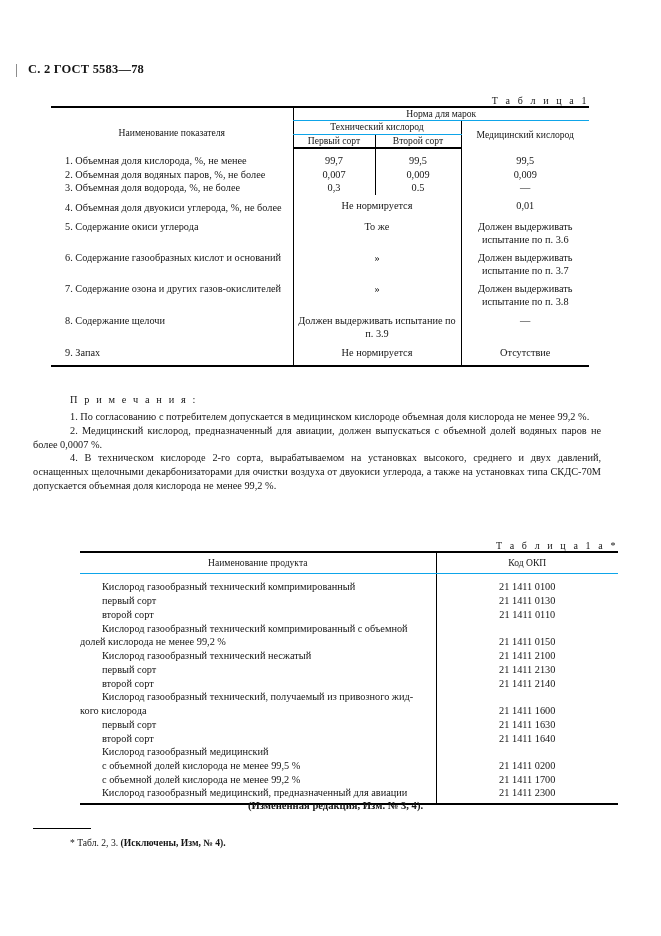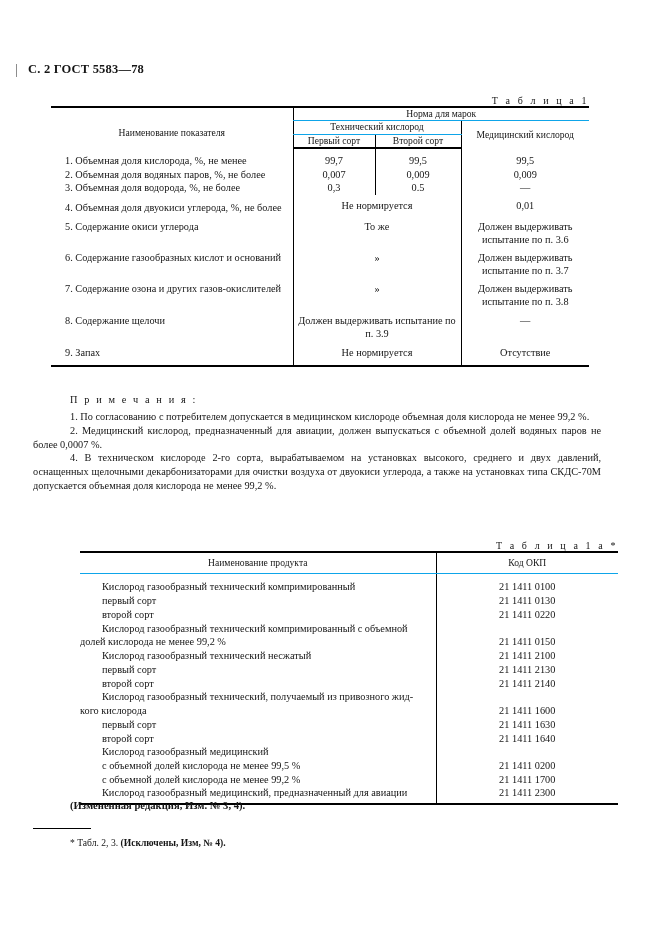--- a/index.html
+++ b/index.html
@@ -172,20 +172,21 @@
   .codelist .ln.blank { color: transparent; }
 
   #edition2 {
     position: absolute;
     left: 33px;
     top: 800px;
     width: 568px;
     font-size: 10.6px;
     font-weight: bold;
     text-indent: 37px;
+    text-align: center;
   }
 
   #footnote {
     position: absolute;
     left: 33px;
     top: 828px;
     width: 568px;
     font-size: 9.6px;
   }
   #footnote .rule {
@@ -342,21 +343,21 @@
             <span class="rowlist">
               <span class="ln i1">Кислород газообразный технический комприми­рованный</span>
               <span class="ln i2">первый сорт</span>
               <span class="ln i2">второй сорт</span>
             </span>
           </td>
           <td class="code-cell vline-l" style="padding-top:6px;">
             <span class="codelist">
               <span class="ln">21 1411 0100</span>
               <span class="ln">21 1411 0130</span>
-              <span class="ln">21 1411 0220</span>
+              <span class="ln">21 1411 0110</span>
             </span>
           </td>
         </tr>
 
         <tr>
           <td class="prod-cell">
             <span class="rowlist">
               <span class="ln i1">Кислород газообразный технический комприми­рованный с объемной</span>
               <span class="ln i0">долей кислорода не менее 99,2 %</span>
             </span>

